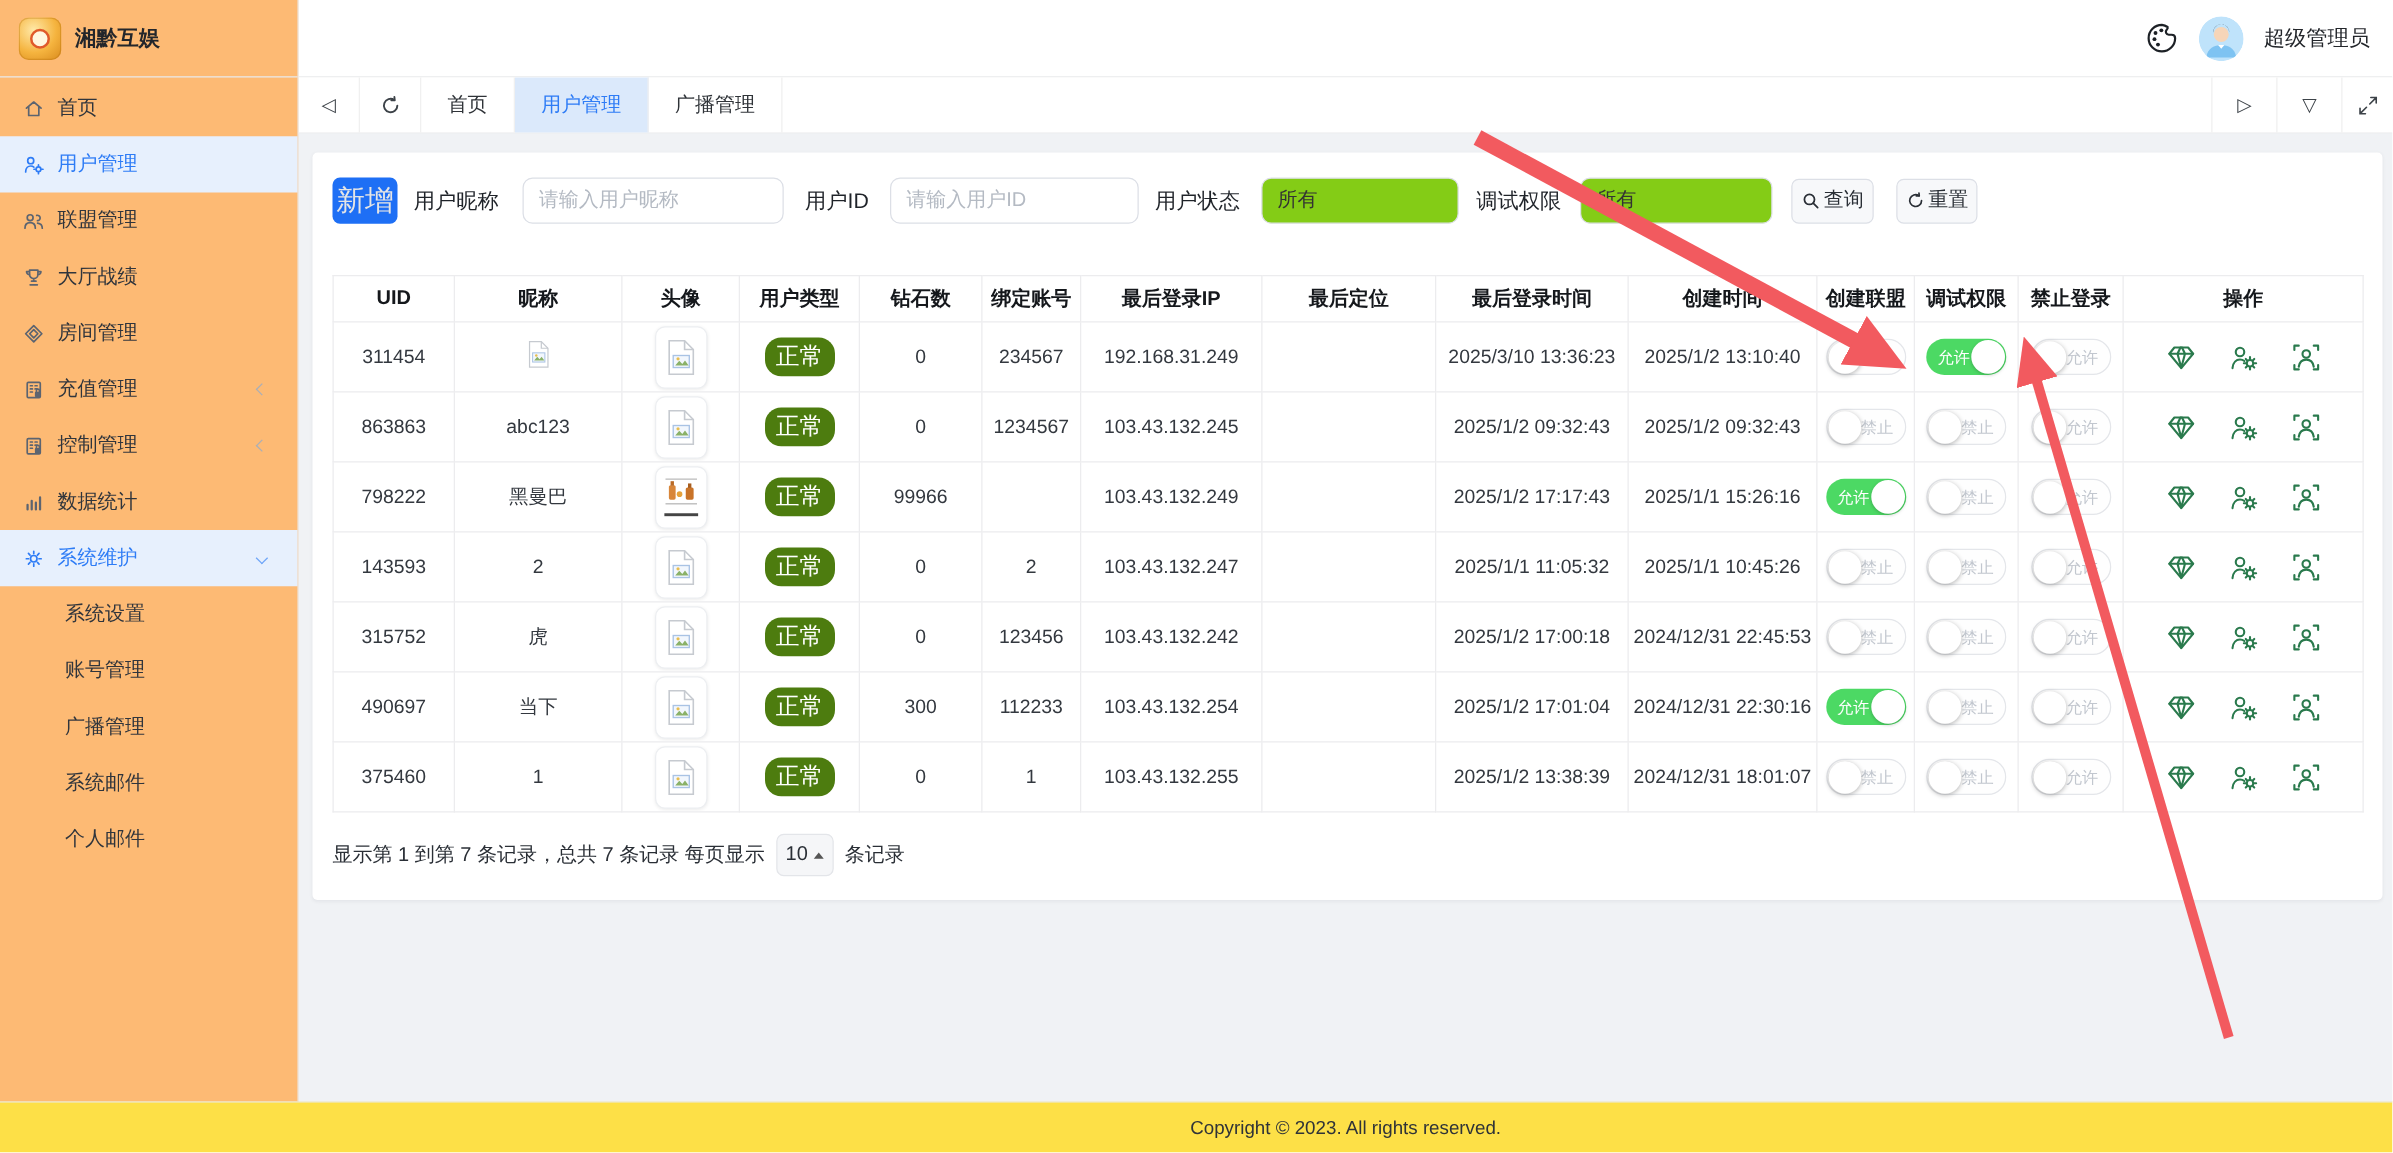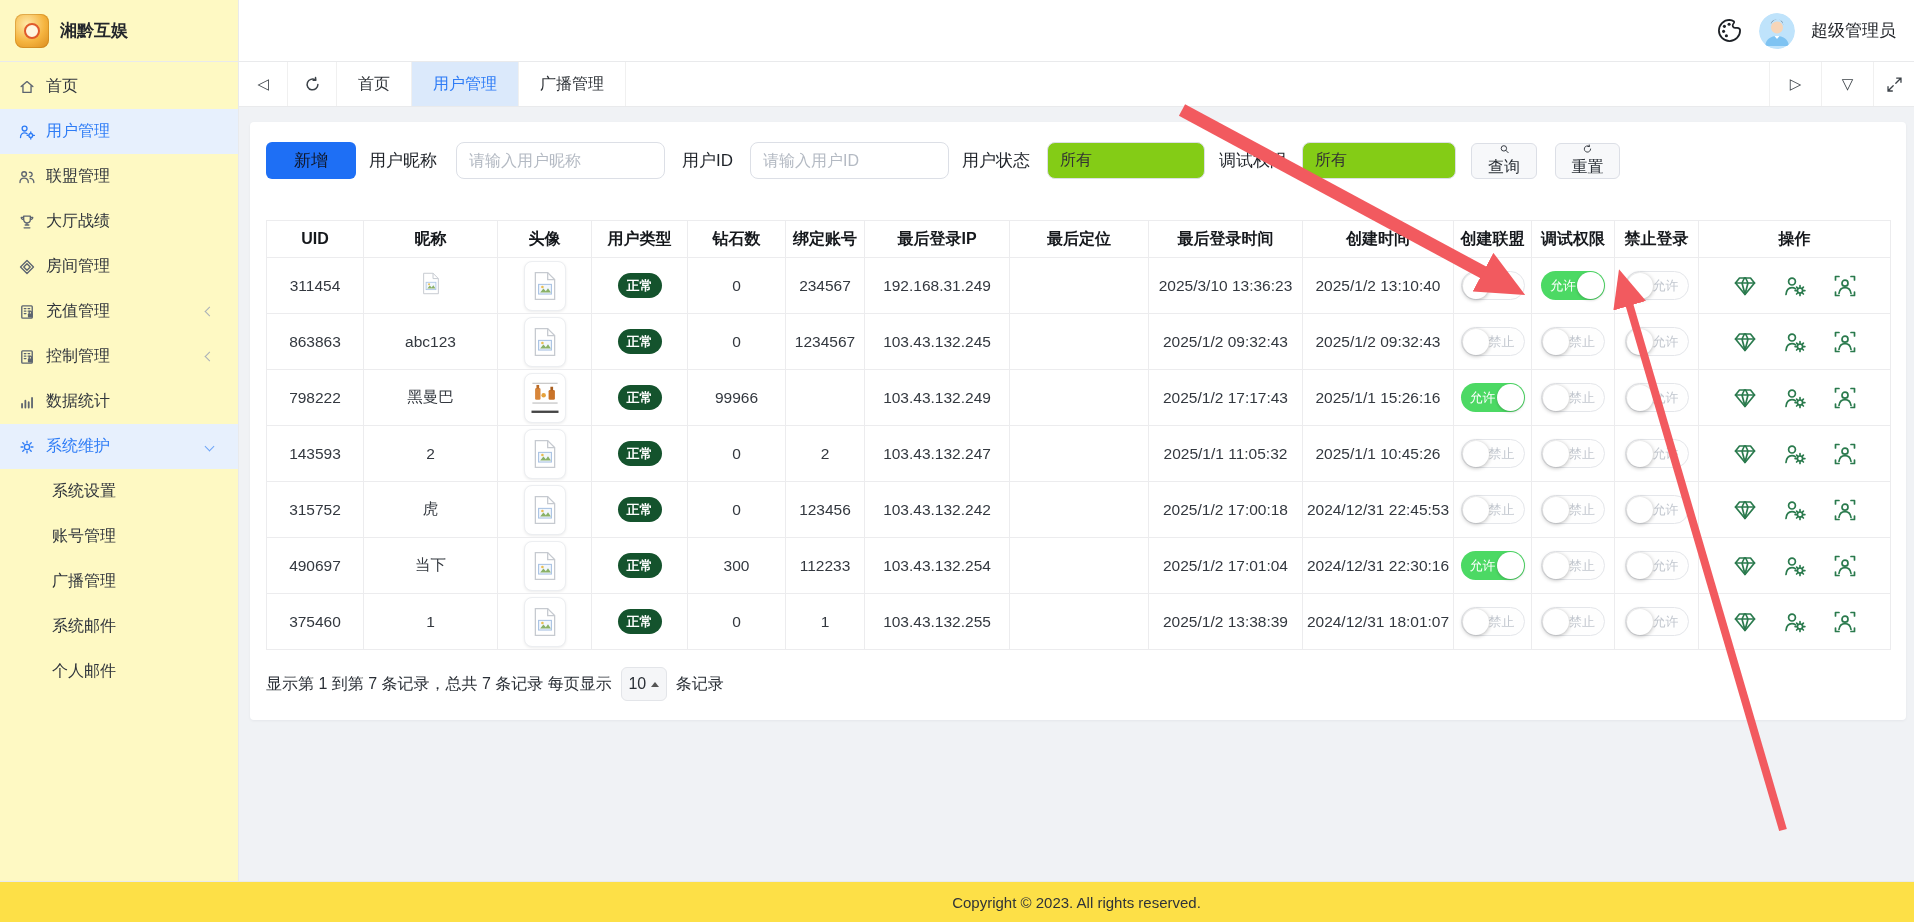--- a/index.html
+++ b/index.html
@@ -4,21 +4,21 @@
 <style>
   * { box-sizing: border-box; margin: 0; padding: 0; }
   html,body { width:1914px; height:922px; }
   body {
     font-family: "Liberation Sans", "DejaVu Sans", sans-serif;
     background:#fff; position:relative; overflow:hidden; color:#2f3338;
   }
   .app { display:flex; height:881px; }
 
   
-  .sidebar { width:239px; flex:0 0 239px; background:#fef9c3; border-right:1px solid #e9eaec; }
+  .sidebar { width:239px; flex:0 0 239px; background:#fdba74; border-right:1px solid #e9eaec; }
   .logo { height:62px; display:flex; align-items:center; gap:11px; padding-left:15px; border-bottom:1px solid #e9eaec; }
   .logo-icon { width:34px; height:34px; border-radius:8px; position:relative;
     background:radial-gradient(circle at 35% 30%, #ffe9a8, #f5b43f 55%, #d98a1c);
     box-shadow:inset 0 0 0 1px rgba(180,110,10,.35); }
   .logo-dot { position:absolute; inset:9px; border-radius:50%; background:#fff7e0; border:2px solid #e05a2b; }
   .brand { font-size:17px; font-weight:700; color:#23262b; }
   .menu { padding-top:2px; }
   .mi { height:45px; display:flex; align-items:center; padding-left:18px; gap:10px; font-size:16px; color:#30353c; cursor:pointer; }
   .mi .ico { width:18px; height:18px; color:#5c6470; flex:0 0 18px; }
   .mi.active { background:#e7f0fd; color:#2e7cf6; }
@@ -40,38 +40,38 @@
   .tb-btn.fs { width:41px; }
   .tab { display:flex; align-items:center; padding:0 21px; border-right:1px solid #f0f0f0; color:#2f3338; cursor:pointer; }
   .tab.active { background:#dbe9fb; color:#2e7cf6; }
   .spacer { flex:1; }
 
   .content { flex:1; background:#f0f2f5; padding:15px 8px 0 11px; overflow:hidden; }
   .card { background:#fff; border-radius:4px; height:598px; padding:20px 16px 0; position:relative; box-shadow:0 1px 3px rgba(15,23,42,.05); }
 
   
   .toolbar { display:flex; align-items:center; height:37px; font-size:17px; color:#1f2329; }
-  .btn-add { height:37px; padding:0 28px; background:#1e6ff5; color:#0f172a; border:none; border-radius:6px; font-size:17px; cursor:pointer; font-family:inherit; }
+  .btn-add { height:37px; padding:0 3px; background:#1e6ff5; color:#e5e5e5; border:none; border-radius:6px; font-size:23px; cursor:pointer; font-family:inherit; }
   .lbl.nick { margin-left:13px; } .inp.nick { margin-left:19px; width:209px; }
   .lbl.uid { margin-left:17px; }  .inp.uid { margin-left:17px; width:199px; }
   .lbl.status { margin-left:13px; } .select.status { margin-left:17px; width:158px; }
   .lbl.debug { margin-left:14px; }  .select.debug { margin-left:15px; width:154px; }
   .inp { height:37px; border:1px solid #dcdfe6; border-radius:8px; padding:0 12px; font-size:16px; color:#333; outline:none; font-family:inherit; background:#fff; }
   .inp::placeholder { color:#b4bac3; }
   .select { height:37px; border:1px solid #dcdfe6; border-radius:8px; padding:0 12px; font-size:16px; color:#333; display:flex; align-items:center; cursor:pointer; background:#84cc16; }
-  .btn-ghost { height:36px; display:flex; align-items:center; justify-content:center; gap:3px; background:#f7f8fa; border:1px solid #dcdfe6; border-radius:6px; font-size:16px; color:#2a2f36; cursor:pointer; font-family:inherit;flex-direction:column; }
+  .btn-ghost { height:36px; display:flex; align-items:center; justify-content:center; gap:3px; background:#f7f8fa; border:1px solid #dcdfe6; border-radius:6px; font-size:16px; color:#2a2f36; cursor:pointer; font-family:inherit; }
   .btn-ghost.search { margin-left:15px; width:66px; }
   .btn-ghost.reset { margin-left:18px; width:65px; }
 
   
   table { width:1624px; table-layout:fixed; border-collapse:collapse; margin-top:41px; }
   th, td { border:1px solid #ececee; text-align:center; vertical-align:middle; overflow:hidden; }
   th { height:37px; font-size:16px; color:#15181c; font-weight:700; }
   td { height:56px; font-size:15.5px; color:#33383f; }
-  .badge { display:inline-block; background:#14532d; color:#fff; font-size:13px; line-height:1; padding:6px 9px; border-radius:13px;font-weight:bold; }
+  .badge { display:inline-block; background:#4d7c0f; color:#fff; font-size:19px; line-height:1; padding:6px 9px; border-radius:13px; }
   .avbox { width:42px; height:50px; margin:0 auto; border:1px solid #eceef1; border-radius:8px; background:#fff; box-shadow:0 1px 3px rgba(0,0,0,.08); display:flex; align-items:center; justify-content:center; }
   .toggle { width:64px; height:29px; border-radius:15px; position:relative; display:inline-flex; align-items:center; cursor:pointer; vertical-align:middle; }
   .toggle.off { background:#fefefe; border:1px solid #e4e6ea; }
   .toggle .knob { position:absolute; top:1px; left:1px; width:26px; height:26px; border-radius:50%; background:#fff; box-shadow:0 1px 4px rgba(0,0,0,.3); }
   .toggle.off .tg-label { position:absolute; right:9px; color:#c2c7cf; font-size:13px; }
   .toggle.on { background:#4cd964; }
   .toggle.on .knob { left:auto; right:1px; width:27px; height:27px; box-shadow:0 1px 3px rgba(0,0,0,.22); }
   .toggle.on .tg-label { position:absolute; left:9px; color:#fff; font-size:13px; }
   .ops { display:flex; justify-content:center; align-items:center; gap:24px; }
   .op { width:26px; height:26px; cursor:pointer; }

